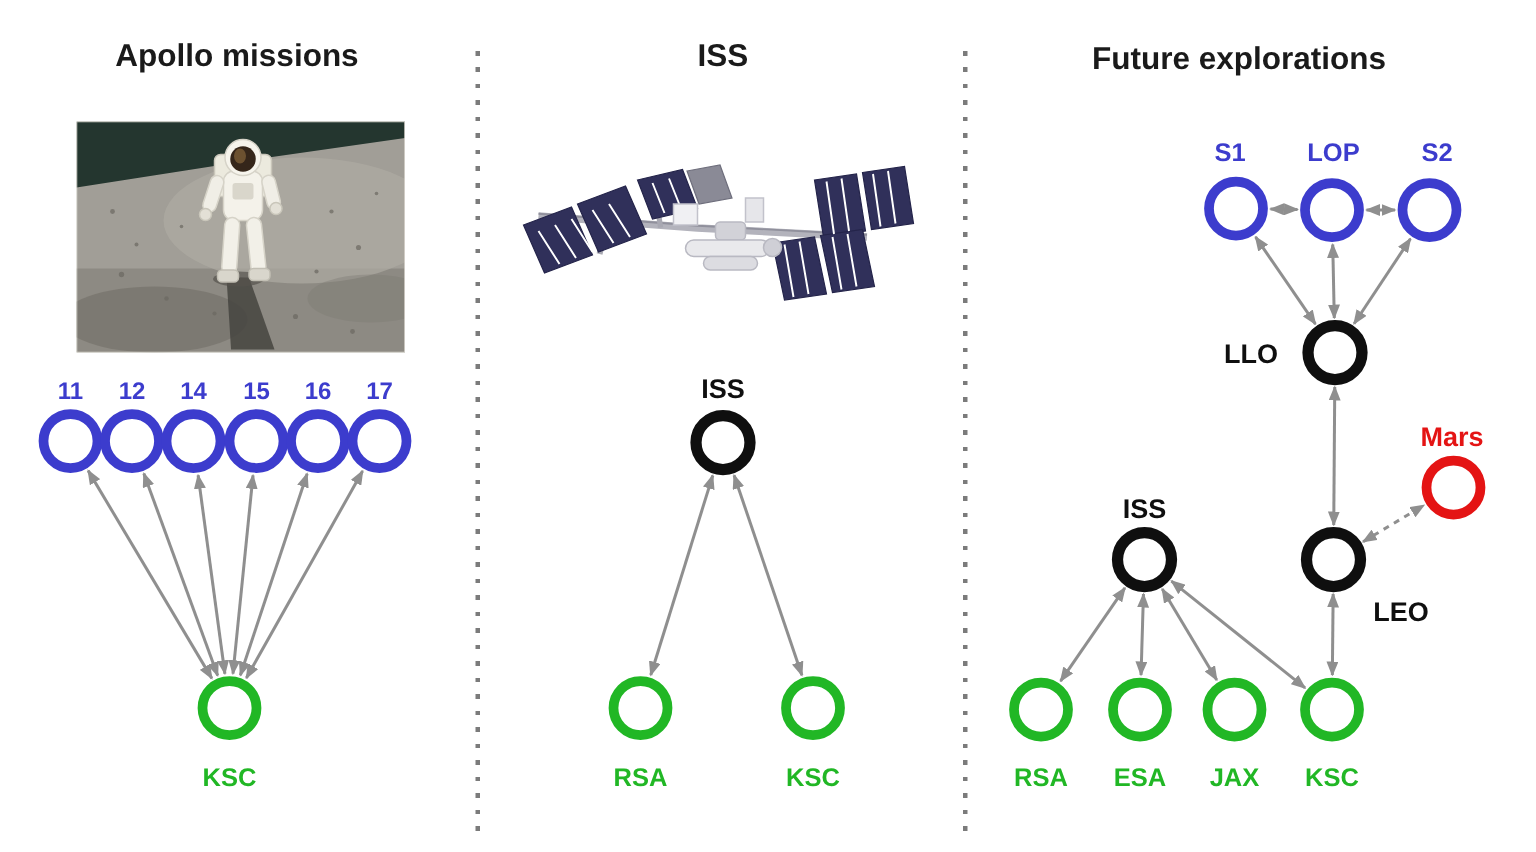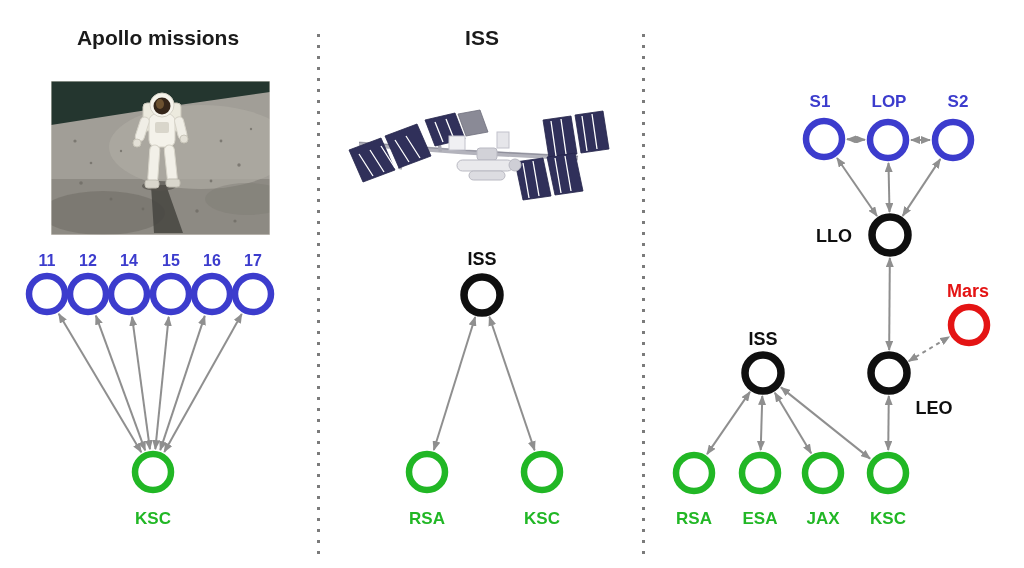--- a/index.html
+++ b/index.html
@@ -22,20 +22,21 @@
   #graph{position:absolute;left:0;top:0;}
   svg text{font-family:"Liberation Sans",sans-serif;font-weight:bold;}
 </style>
 </head>
 <body>
 
 <div id="canvas">
 
   <div class="panel-title" style="left:158px;top:38px;">Apollo missions</div>
   <div class="panel-title" style="left:482px;top:38px;">ISS</div>
+  <div class="panel-title" style="left:826px;top:40px;">Future explorations</div>
 
   <div class="divider" style="left:317px;"></div>
   <div class="divider" style="left:642px;"></div>
 
   <svg class="illustration" style="left:51px;top:81px;" width="219" height="154" viewBox="0 0 219 154" aria-label="astronaut-on-the-moon-photo">
     <rect width="219" height="154" fill="#a19e97"></rect>
     <rect y="98" width="219" height="56" fill="#8d8a83"></rect>
     <ellipse cx="150" cy="66" rx="92" ry="42" fill="#aeaba2" opacity="0.7"></ellipse>
     <ellipse cx="52" cy="132" rx="62" ry="22" fill="#6f6c65" opacity="0.55"></ellipse>
     <ellipse cx="196" cy="118" rx="42" ry="16" fill="#7d7a72" opacity="0.4"></ellipse>

